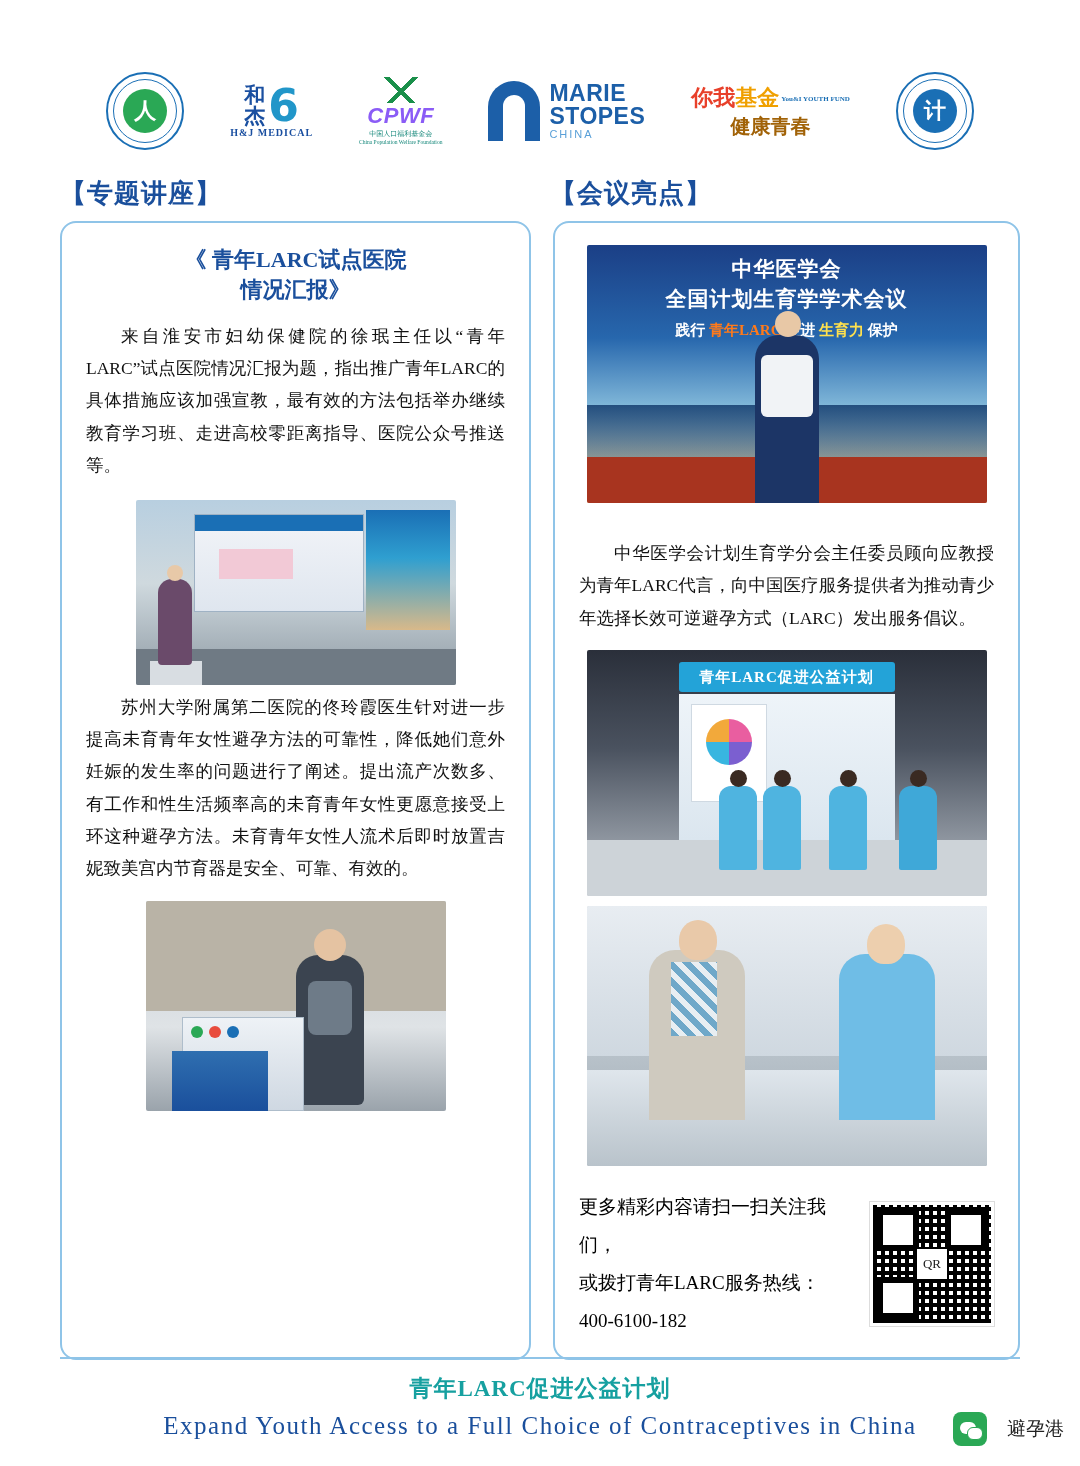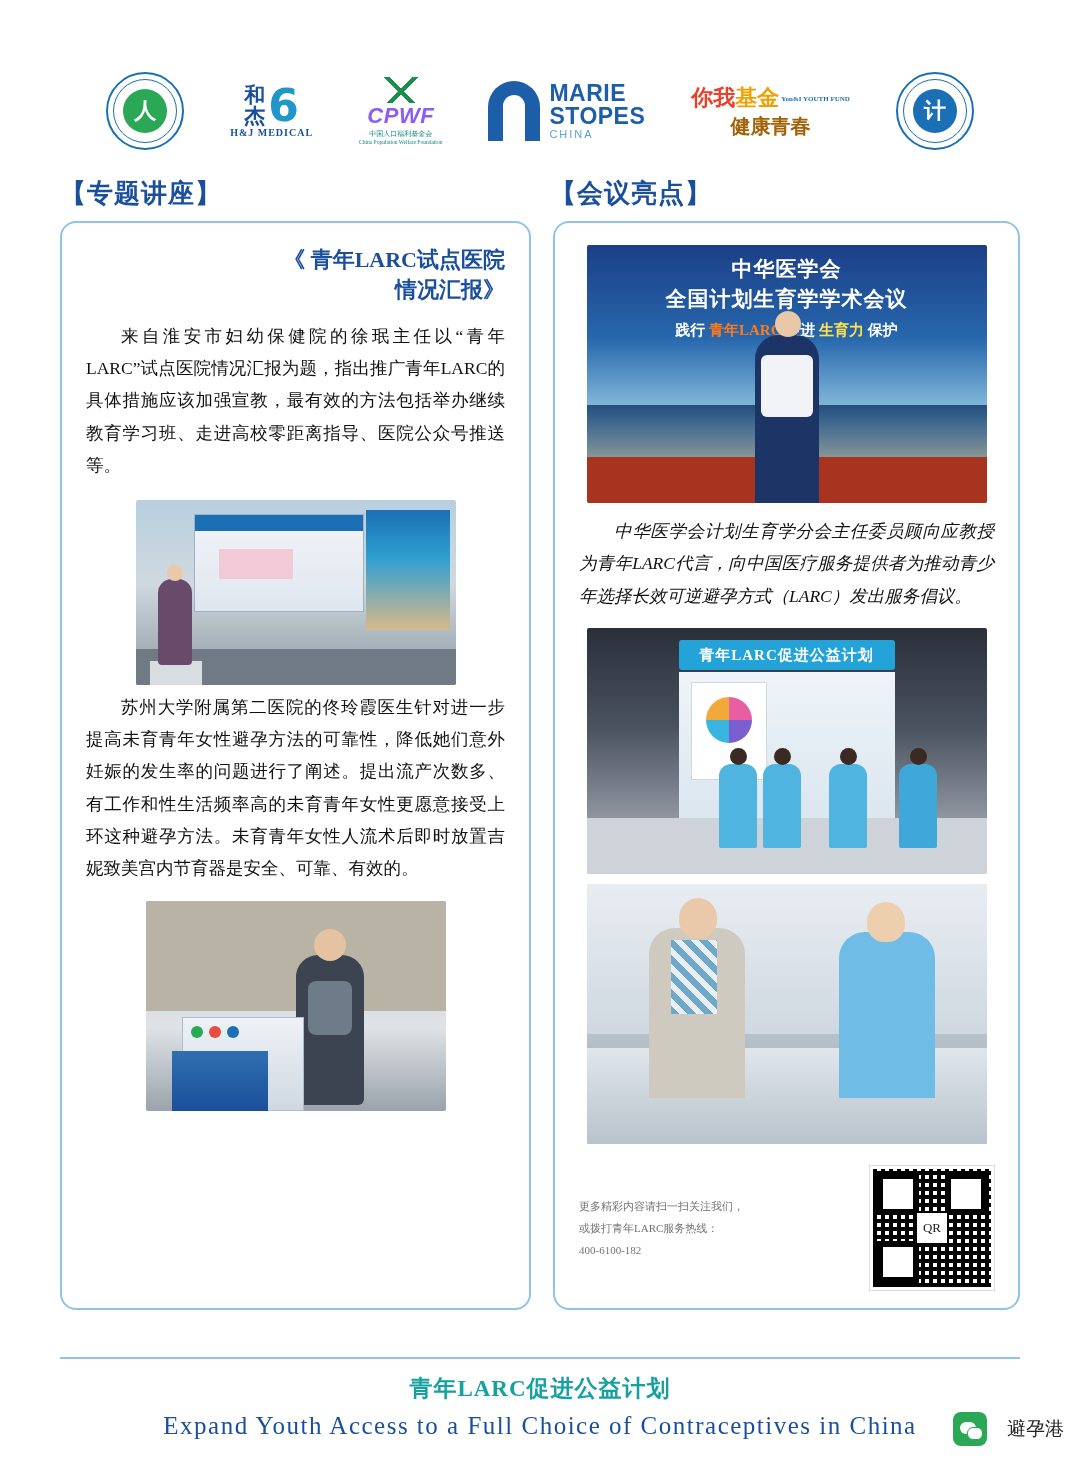--- a/index.html
+++ b/index.html
@@ -135,21 +135,21 @@
     border: 2px solid #8fc4e8;
     border-radius: 16px;
     box-sizing: border-box;
     padding: 22px 24px 18px 24px;
     position: relative;
   }
   .panel.left { width: 472px; }
   .panel.right { width: 468px; }
 
   .art-title {
-    text-align: right;
+    text-align: center;
     font-size: 22px;
     font-weight: bold;
     color: #1a4f9c;
     line-height: 1.38;
     margin-bottom: 14px;
   }
   .art-title.left-align { text-align: left; }
 
   .body-text {
     font-size: 17.5px;
@@ -320,23 +320,23 @@
 
   
   .qr-row {
     display: flex;
     align-items: center;
     gap: 14px;
     margin-top: 22px;
   }
   .qr-text {
     flex: 1;
-    font-size: 11px;
+    font-size: 19px;
     line-height: 2.0;
-    color: #737373;
+    color: #000000;
   }
   .qr-code {
     width: 118px; height: 118px;
     background:
       repeating-linear-gradient(90deg,#000 0 4px,#fff 4px 8px),
       repeating-linear-gradient(0deg,#000 0 4px,#fff 4px 8px);
     background-blend-mode: multiply;
     position: relative;
     border: 3px solid #fff;
     outline: 1px solid #ddd;
@@ -503,21 +503,21 @@
           <span class="w">促进</span>
           <span>生育力</span>
           <span class="w">保护</span>
         </div>
       </div>
       <div class="pc-city"></div>
       <div class="pc-ground"></div>
       <div class="pc-person"></div>
     </div>
 
-    <div class="body-text" style="margin-top:12px;font-style:italic;">中华医学会计划生育学分会主任委员顾向应教授为青年LARC代言，向中国医疗服务提供者为推动青少年选择长效可逆避孕方式（LARC）发出服务倡议。</div>
+    <div class="body-text" style="margin-top:34px;">中华医学会计划生育学分会主任委员顾向应教授为青年LARC代言，向中国医疗服务提供者为推动青少年选择长效可逆避孕方式（LARC）发出服务倡议。</div>
 
     <div class="photo photo-booth">
       <div class="pb-floor"></div>
       <div class="pb-wall">
         <div class="pb-poster">
             <div class="c"></div>
           </div>
       </div>
       <div class="pb-header">青年LARC促进公益计划</div>
       <div class="pb-person" style="left:132px;"></div>

